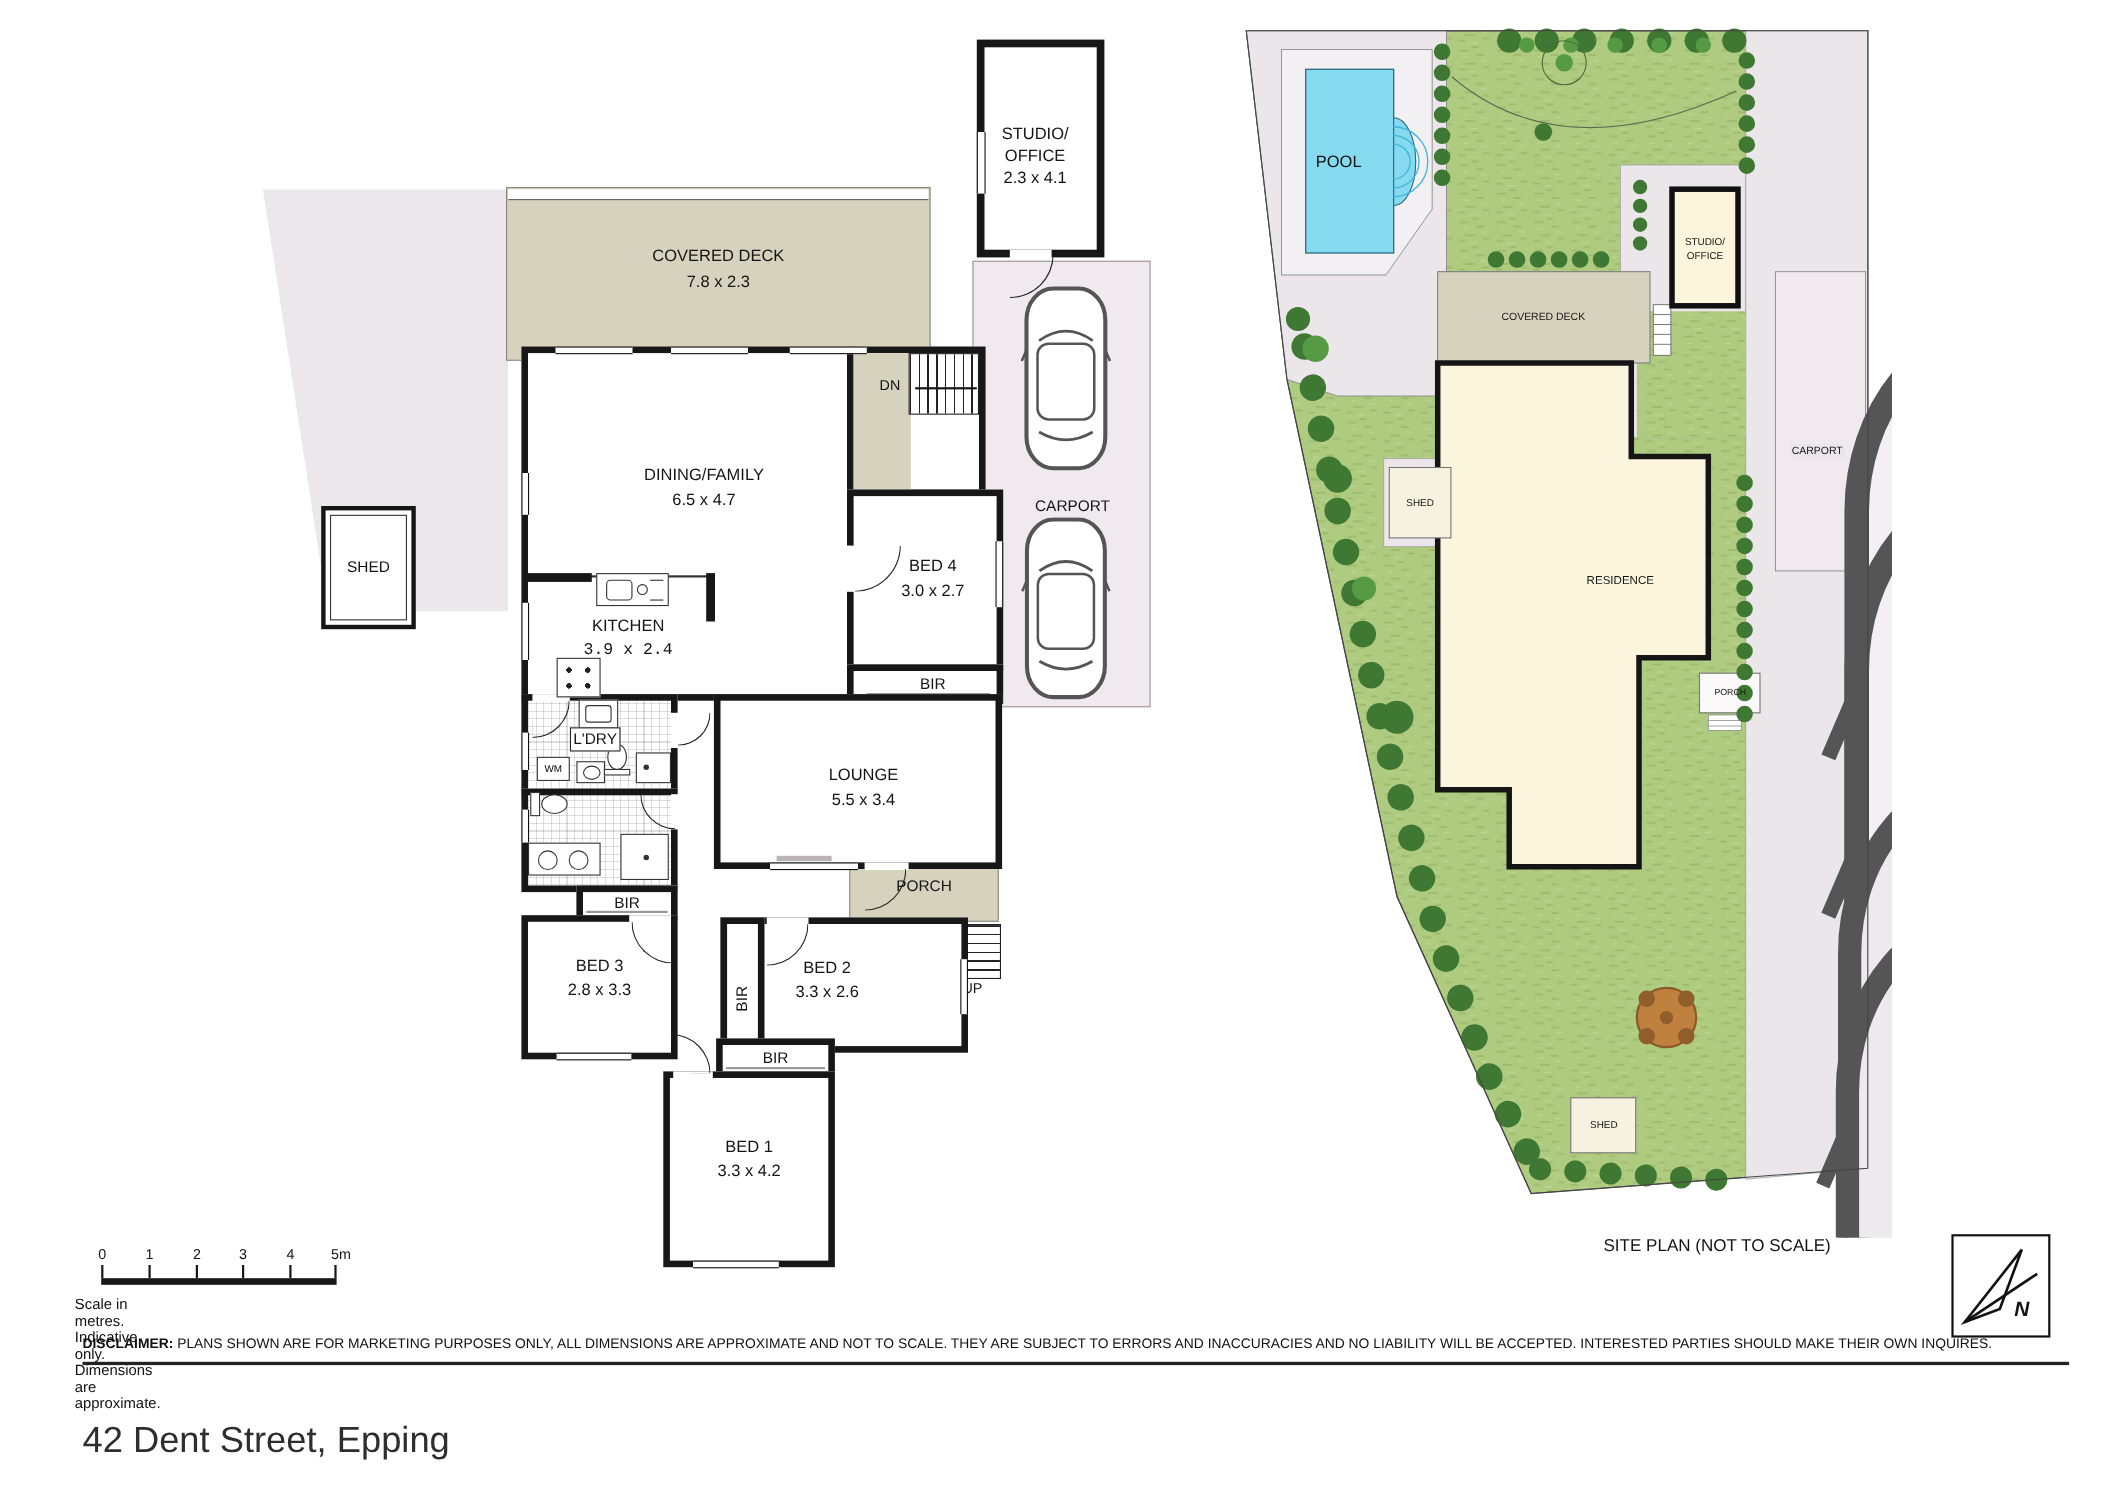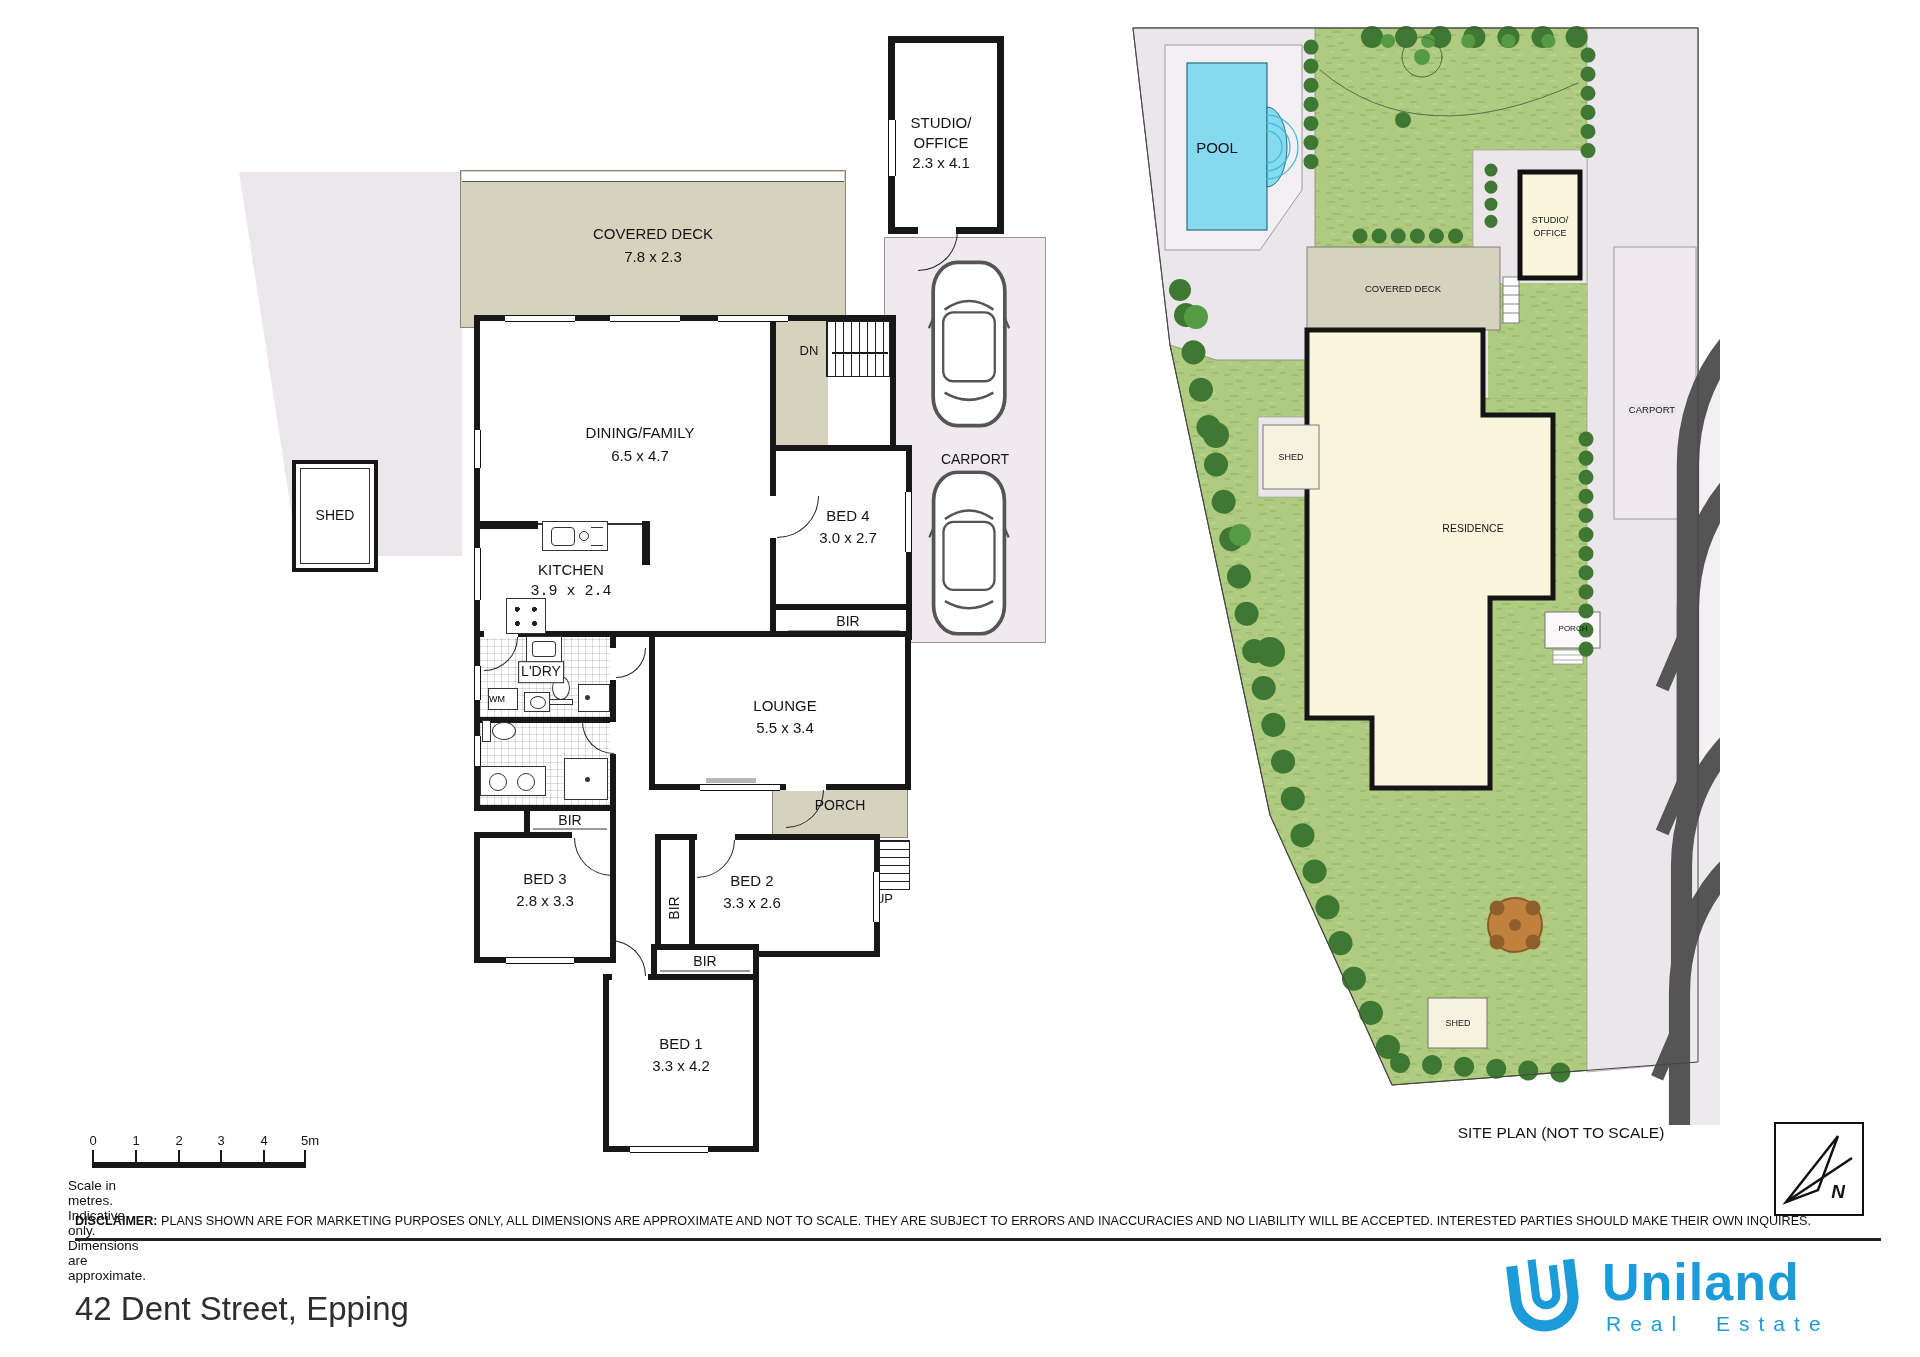--- a/index.html
+++ b/index.html
@@ -125,21 +125,21 @@
   </div>
   <div class="fix" style="left:506px;top:598px;width:40px;height:36px;
        background-image:radial-gradient(circle 4px at 27% 30%,#222 60%,transparent 65%),
                         radial-gradient(circle 4px at 72% 30%,#222 60%,transparent 65%),
                         radial-gradient(circle 4px at 27% 72%,#222 60%,transparent 65%),
                         radial-gradient(circle 4px at 72% 72%,#222 60%,transparent 65%);"></div>
 
   <div class="fix" style="left:526px;top:636px;width:36px;height:26px;">
     <div style="position:absolute;left:5px;top:4px;width:22px;height:14px;border:1.2px solid #333;border-radius:3px;"></div>
   </div>
-  <div class="fix" style="left:488px;top:688px;width:30px;height:22px;font-size:9px;display:flex;align-items:center;justify-content:flex-start;">
+  <div class="fix" style="left:488px;top:688px;width:30px;height:22px;font-size:9px;display:flex;align-items:center;justify-content:center;">
     <span>WM</span>
   </div>
   <div class="fix" style="left:524px;top:692px;width:26px;height:20px;">
     <div style="position:absolute;left:5px;top:3px;width:14px;height:11px;border:1.2px solid #333;border-radius:50%;"></div>
   </div>
   <div class="fix round" style="left:552px;top:676px;width:18px;height:24px;"></div>
   <div class="fix" style="left:549px;top:699px;width:24px;height:6px;"></div>
   <div class="fix" style="left:578px;top:684px;width:32px;height:28px;">
     <div style="position:absolute;left:6px;top:10px;width:5px;height:5px;background:#333;border-radius:50%;"></div>
   </div>
@@ -299,24 +299,14 @@
   </div>
 
   <div class="abs" style="left:75px;top:1214px;width:1810px;font-size:12.6px;color:#111;white-space:nowrap;">
     <span style="font-weight:bold;">DISCLAIMER:</span>
     <span>PLANS SHOWN ARE FOR MARKETING PURPOSES ONLY, ALL DIMENSIONS ARE APPROXIMATE AND NOT TO SCALE. THEY ARE SUBJECT TO ERRORS AND INACCURACIES AND NO LIABILITY WILL BE ACCEPTED. INTERESTED PARTIES SHOULD MAKE THEIR OWN INQUIRES.</span>
   </div>
   <div class="abs" style="left:75px;top:1238px;width:1806px;height:3px;background:#222;"></div>
 
   <div class="abs" style="left:75px;top:1290px;font-size:33px;color:#2e2e2e;">42 Dent Street, Epping</div>
 
-  <div class="abs" style="left:1502px;top:1252px;width:400px;height:100px;">
-    <svg style="position:absolute;left:0;top:4px;" width="92" height="92" viewBox="0 0 90 90">
-      <g fill="none" stroke="#1b9cd8" transform="rotate(-7 45 45)">
-        <path d="M14 6 V40 A28 28 0 0 0 70 40 V6" stroke-width="11"></path>
-        <path d="M34 2 V38 A10 10 0 0 0 54 38 V10" stroke-width="8"></path>
-      </g>
-    </svg>
-    <div style="position:absolute;left:100px;top:0px;font-size:52px;font-weight:bold;color:#1b9cd8;letter-spacing:1px;">Uniland</div>
-    <div style="position:absolute;left:104px;top:60px;font-size:21px;color:#1b9cd8;letter-spacing:9px;word-spacing:16px;">Real Estate</div>
-  </div>
 
 </div>
 
 </body></html>

